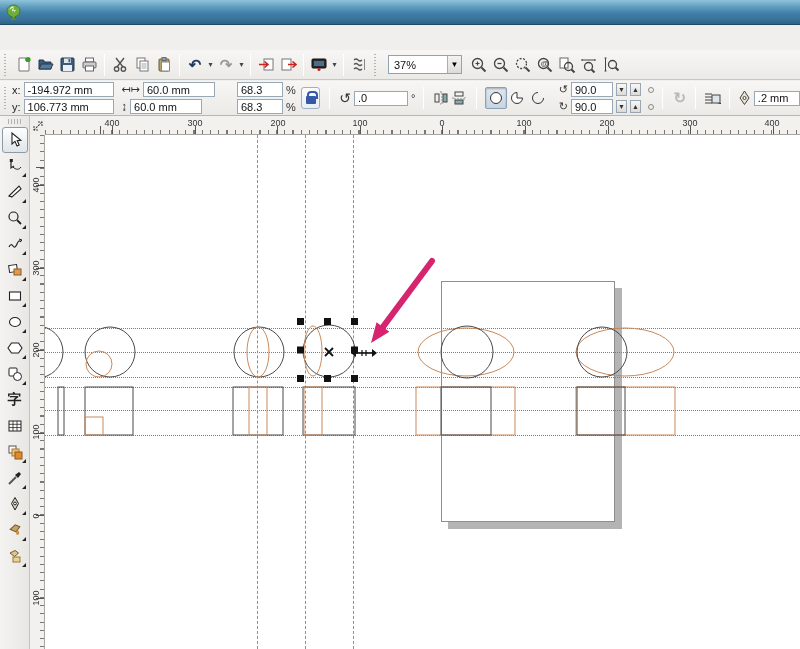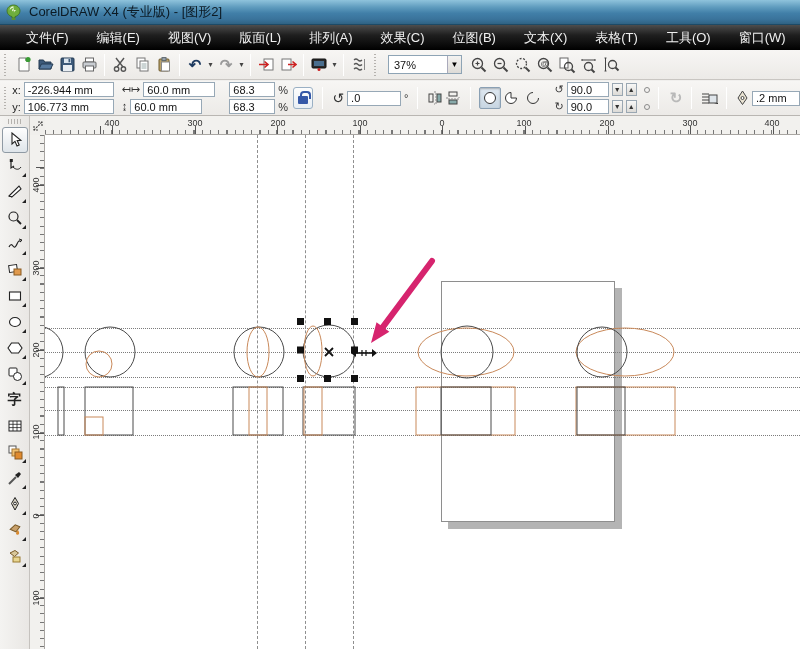--- a/index.html
+++ b/index.html
@@ -117,41 +117,22 @@
 <body>
 
 <div class="app">
 
   <div class="titlebar">
     <svg class="appicon" viewBox="0 0 17 17">
       <path d="M8.5 1 C12 1 15 3.6 15 7 C15 10 12.4 12 10 12.6 L10 14 L7 14 L7 12.6 C4.6 12 2 10 2 7 C2 3.6 5 1 8.5 1 Z" fill="#6fae3d" stroke="#3c6e1e" stroke-width="0.8"></path>
       <path d="M8.5 2.2 C6 2.2 4.4 4.2 4.8 6.4 C5.4 4.8 7 3.6 8.8 3.8 C7.6 4.6 6.8 6 7 7.6 C7.8 6.2 9.6 5.6 11.2 6.2 C9.8 6.6 8.8 8 9 9.4" fill="#e9f4d8" stroke="none"></path>
       <rect x="6.6" y="14" width="3.8" height="2" fill="#5c8f30"></rect>
     </svg>
-    <span class="title">CorelDRAW X4 (专业版) - [图形2]</span>
-  </div>
-
-  <div class="menubar">
-    <svg class="docicon" viewBox="0 0 16 16">
-      <rect x="2" y="1" width="12" height="14" rx="1" fill="#cfe3a8" stroke="#4a6b22"></rect>
-      <path d="M4 3 C8 3 10 6 8 12 C11 9 12 5 10 3 Z" fill="#5f9a2e"></path>
-    </svg>
-    <div class="menuitem">文件(F)</div>
-    <div class="menuitem">编辑(E)</div>
-    <div class="menuitem">视图(V)</div>
-    <div class="menuitem">版面(L)</div>
-    <div class="menuitem">排列(A)</div>
-    <div class="menuitem">效果(C)</div>
-    <div class="menuitem">位图(B)</div>
-    <div class="menuitem">文本(X)</div>
-    <div class="menuitem">表格(T)</div>
-    <div class="menuitem">工具(O)</div>
-    <div class="menuitem">窗口(W)</div>
-    <div class="menuitem">帮助(H)</div>
-  </div>
+  </div>
+
 
   <div class="toolbar">
     <div class="grip"></div>
     <div class="tbtn">
       <svg width="17" height="17" viewBox="0 0 17 17">
           <path d="M4 2 h7 l3 3 v10 h-10 z" fill="#fff" stroke="#777"></path>
           <path d="M11 2 v3 h3" fill="none" stroke="#777"></path>
           <circle cx="13" cy="3.5" r="2.6" fill="#3a9b35"></circle>
         </svg>
     </div>
@@ -289,38 +270,38 @@
           <path d="M13.5 11.5 l3 3" stroke="#444" stroke-width="2"></path>
         </svg>
     </div>
   </div>
 
   <div class="propbar">
     <div class="grip"></div>
     <div class="pcol">
       <div class="prow">
         <span class="plabel">x:</span>
-        <span class="pfield" style="width:90px">-226.944 mm</span>
+        <span class="pfield" style="width:90px">-194.972 mm</span>
       </div>
       <div class="prow">
         <span class="plabel">y:</span>
         <span class="pfield" style="width:90px">106.773 mm</span>
       </div>
     </div>
     <div class="pcol" style="margin-left:8px">
       <div class="prow">
         <span class="picon">↤↦</span>
         <span class="pfield" style="width:72px">60.0 mm</span>
       </div>
       <div class="prow">
         <span class="picon">↨</span>
         <span class="pfield" style="width:72px">60.0 mm</span>
       </div>
     </div>
-    <div class="pcol" style="margin-left:14px">
+    <div class="pcol" style="margin-left:22px">
       <div class="prow">
         <span class="pfield" style="width:46px">68.3</span>
         <span class="pct">%</span>
       </div>
       <div class="prow">
         <span class="pfield" style="width:46px">68.3</span>
         <span class="pct">%</span>
       </div>
     </div>
     <div class="lockbtn">

